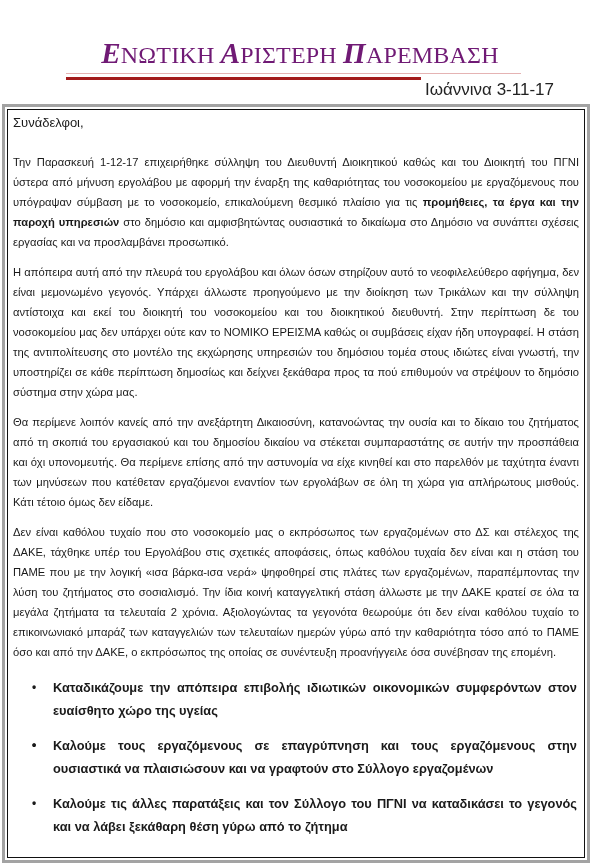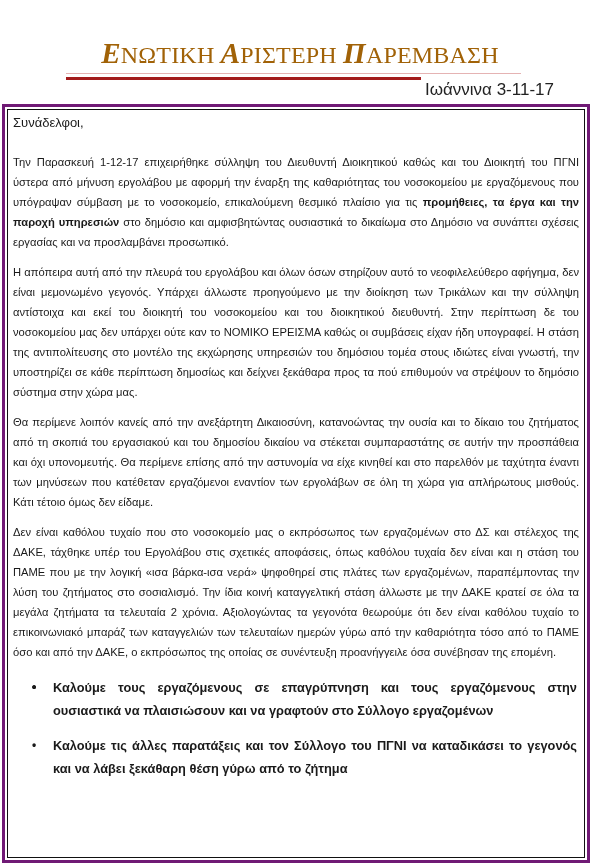--- a/index.html
+++ b/index.html
@@ -1,22 +1,22 @@
 <!DOCTYPE html>
 <html><head>
 <meta charset="utf-8">
 <style>
   html, body { margin: 0; padding: 0; background: #ffffff; }
   body { width: 600px; height: 866px; position: relative; overflow: hidden; font-family: "Liberation Sans", "DejaVu Sans", sans-serif; color: #1a1a1a; }
-  .title { position: absolute; left: 0; width: 600px; top: 38px; text-align: center; font-family: "Liberation Serif", "DejaVu Serif", serif; font-size: 24px; letter-spacing: 0.2px; color: #a16207; line-height: 30px; }
+  .title { position: absolute; left: 0; width: 600px; top: 38px; text-align: center; font-family: "Liberation Serif", "DejaVu Serif", serif; font-size: 24px; letter-spacing: 0.2px; color: #701a75; line-height: 30px; }
   .title .cap { font-weight: bold; font-style: italic; font-size: 29px; }
   .line-thin { position: absolute; left: 66px; top: 73px; width: 455px; height: 1px; background: #e5b3b3; }
   .line-thick { position: absolute; left: 66px; top: 77px; width: 355px; height: 3px; background: #a31b1b; }
   .date { position: absolute; right: 46px; top: 80px; font-size: 17px; color: #222; }
-  .frame { position: absolute; left: 2px; top: 104px; width: 582px; height: 753px; border: 3px solid #701a75; }
+  .frame { position: absolute; left: 2px; top: 104px; width: 582px; height: 753px; border: 3px solid #a3a3a3; }
   .frame-inner { position: absolute; left: 2px; top: 2px; right: 2px; bottom: 2px; border: 1px solid #111; }
   .content { position: absolute; left: 8px; right: 8px; top: 6px; font-size: 11.2px; line-height: 20px; text-align: justify; }
   .greeting { font-size: 13px; margin: 0 0 19px 0; }
   .para { margin: 0 0 10px 0; }
   .para b { font-weight: bold; }
   ul.demands { list-style: none; padding: 0; margin: 14px 0 0 0; }
   ul.demands li { position: relative; padding-left: 40px; padding-right: 2px; margin-bottom: 12px; font-weight: bold; font-size: 12.8px; line-height: 23px; text-align: justify; }
   ul.demands li .bullet { position: absolute; left: 19px; top: 0; font-size: 12px; }
 </style>
 </head>
@@ -34,19 +34,19 @@
   <div class="content">
     <p class="greeting">Συνάδελφοι,</p>
 
     <p class="para"><span>Την Παρασκευή 1-12-17 επιχειρήθηκε σύλληψη του Διευθυντή Διοικητικού καθώς και του Διοικητή του ΠΓΝΙ ύστερα από μήνυση εργολάβου με αφορμή την έναρξη της καθαριότητας του νοσοκομείου με εργαζόμενους που υπόγραψαν σύμβαση με το νοσοκομείο, επικαλούμενη θεσμικό πλαίσιο για τις </span><b>προμήθειες, τα έργα και την παροχή υπηρεσιών</b><span> στο δημόσιο και αμφισβητώντας ουσιαστικά το δικαίωμα στο Δημόσιο να συνάπτει σχέσεις εργασίας και να προσλαμβάνει προσωπικό.</span></p>
 
     <p class="para">Η απόπειρα αυτή από την πλευρά  του εργολάβου και όλων όσων στηρίζουν αυτό το νεοφιλελεύθερο αφήγημα, δεν είναι μεμονωμένο γεγονός. Υπάρχει άλλωστε προηγούμενο με την διοίκηση των Τρικάλων και την σύλληψη αντίστοιχα και εκεί του διοικητή του νοσοκομείου και του διοικητικού διευθυντή. Στην περίπτωση δε του νοσοκομείου μας δεν υπάρχει ούτε καν το ΝΟΜΙΚΟ ΕΡΕΙΣΜΑ καθώς οι συμβάσεις είχαν ήδη υπογραφεί. Η στάση της αντιπολίτευσης στο μοντέλο της εκχώρησης υπηρεσιών του δημόσιου τομέα στους ιδιώτες είναι γνωστή, την υποστηρίζει σε κάθε περίπτωση δημοσίως και δείχνει ξεκάθαρα προς τα πού επιθυμούν να στρέψουν το δημόσιο σύστημα στην χώρα μας.</p>
     <p class="para">Θα περίμενε λοιπόν κανείς από την ανεξάρτητη Δικαιοσύνη, κατανοώντας την ουσία και το δίκαιο του ζητήματος από τη σκοπιά του εργασιακού και του δημοσίου δικαίου να στέκεται συμπαραστάτης σε αυτήν την προσπάθεια και όχι υπονομευτής. Θα περίμενε επίσης από την αστυνομία να είχε κινηθεί και στο παρελθόν με ταχύτητα έναντι των μηνύσεων που κατέθεταν εργαζόμενοι εναντίον των εργολάβων σε όλη τη χώρα για απλήρωτους μισθούς. Κάτι τέτοιο όμως δεν είδαμε.</p>
     <p class="para">Δεν είναι καθόλου τυχαίο που στο νοσοκομείο μας ο εκπρόσωπος των εργαζομένων στο ΔΣ και στέλεχος της ΔΑΚΕ, τάχθηκε υπέρ του Εργολάβου στις σχετικές αποφάσεις, όπως καθόλου τυχαία δεν είναι και η στάση του ΠΑΜΕ που με την λογική «ισα βάρκα-ισα νερά» ψηφοθηρεί στις πλάτες των εργαζομένων, παραπέμποντας την λύση του ζητήματος στο σοσιαλισμό. Την ίδια κοινή καταγγελτική στάση άλλωστε με την ΔΑΚΕ κρατεί  σε όλα τα μεγάλα ζητήματα τα τελευταία 2 χρόνια. Αξιολογώντας τα γεγονότα θεωρούμε ότι δεν είναι καθόλου τυχαίο το επικοινωνιακό μπαράζ των καταγγελιών των τελευταίων ημερών γύρω από την καθαριότητα τόσο  από το ΠΑΜΕ όσο και από την ΔΑΚΕ, ο εκπρόσωπος της οποίας σε συνέντευξη προανήγγειλε όσα συνέβησαν της επομένη.</p>
 
     <ul class="demands">
-      <li><span class="bullet">•</span></li>
+      <li><span class="bullet">•</span><span>Καταδικάζουμε την απόπειρα επιβολής ιδιωτικών οικονομικών συμφερόντων στον ευαίσθητο χώρο της υγείας</span></li>
       <li><span class="bullet">•</span></li>
       <li><span class="bullet">•</span><span>Καλούμε τους εργαζόμενους σε επαγρύπνηση και τους εργαζόμενους στην ουσιαστικά να πλαισιώσουν και να γραφτούν στο Σύλλογο εργαζομένων</span></li>
       <li><span class="bullet">•</span><span>Καλούμε τις άλλες παρατάξεις και τον Σύλλογο του ΠΓΝΙ να καταδικάσει το γεγονός και να λάβει ξεκάθαρη θέση γύρω από το ζήτημα</span></li>
     </ul>
   </div>
 </div>
 
 </body></html>

